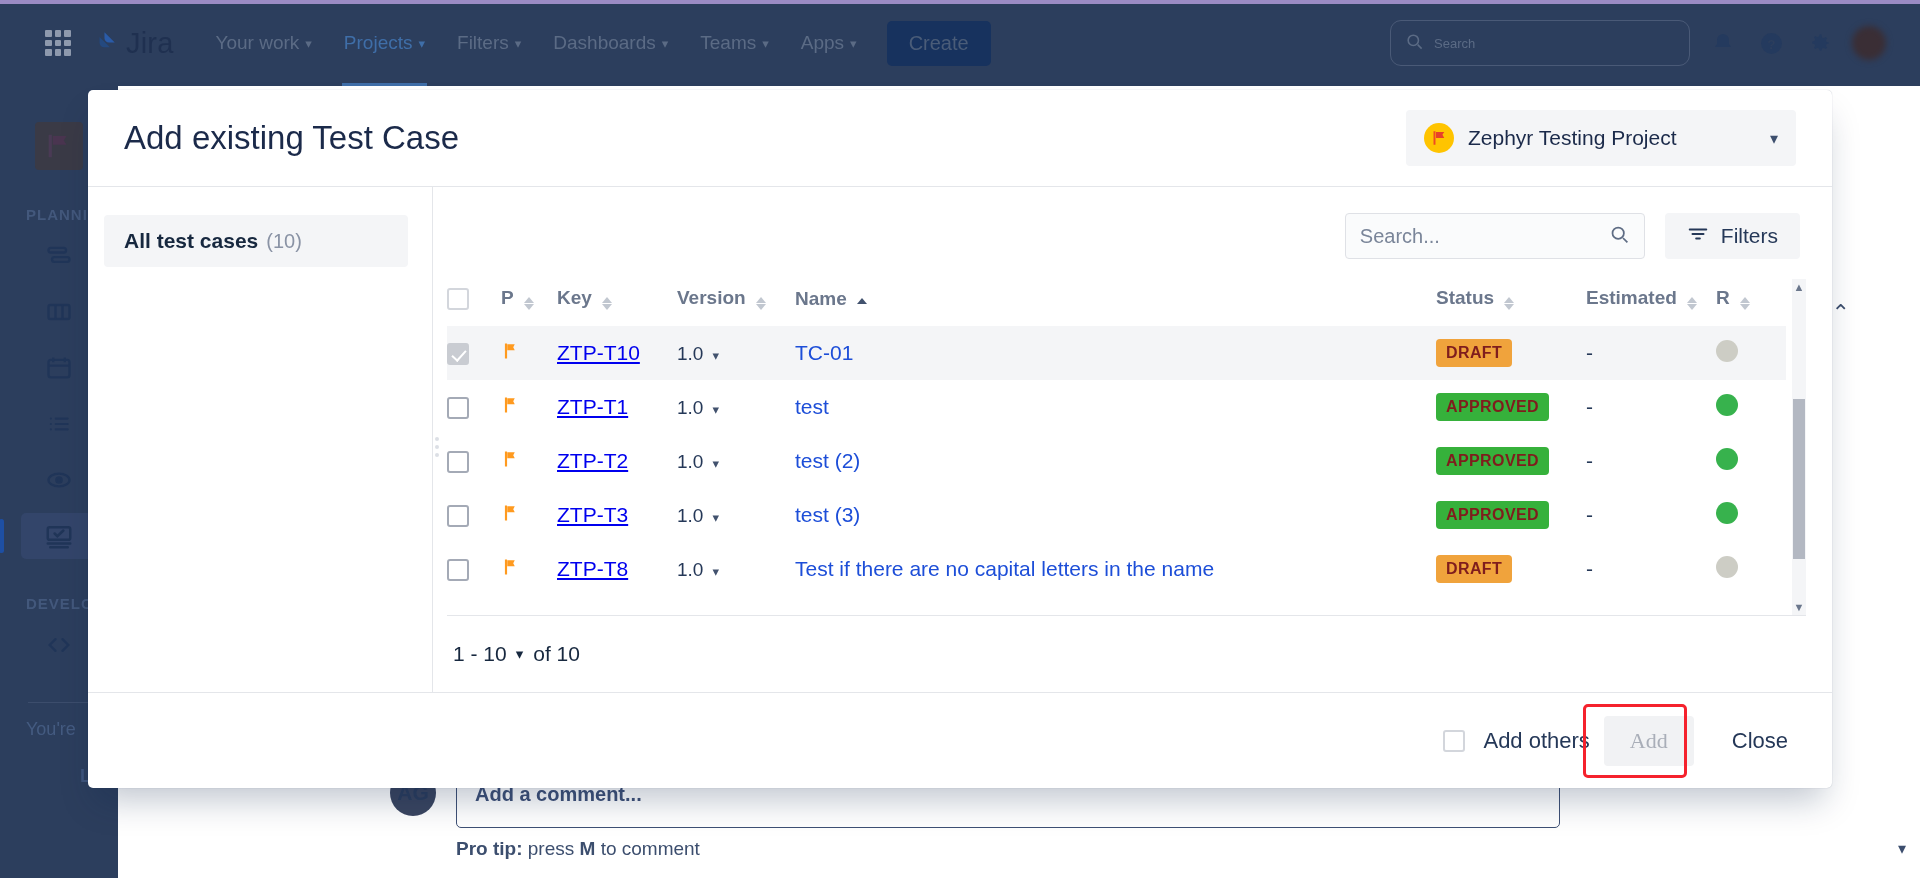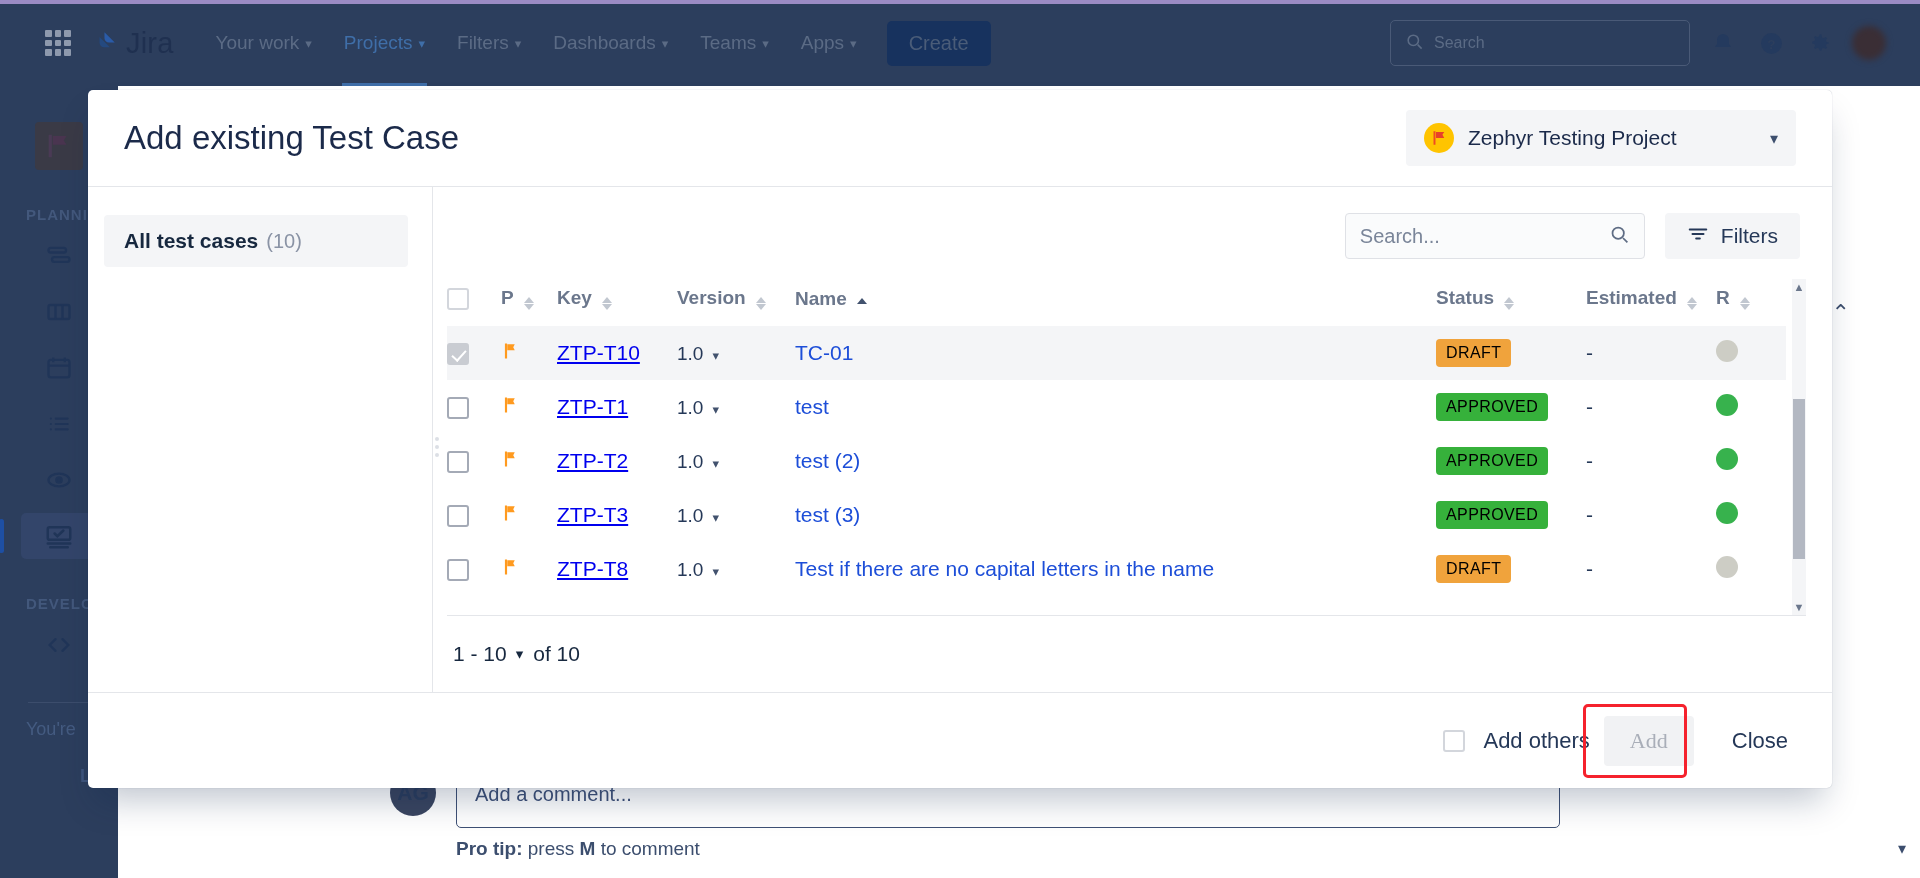--- a/index.html
+++ b/index.html
@@ -44,23 +44,23 @@
     background: #3f6ea8;
   }
   .caret { font-size: 13px; line-height: 1; }
   .create-btn {
     margin-left: 14px; background: #17325e; color: #4a5c78;
     font-size: 20px; padding: 11px 22px; border-radius: 5px; border: none;
     cursor: pointer; font-family: inherit;
   }
   .topnav-right { margin-left: auto; display: flex; align-items: center; gap: 18px; padding-right: 14px; }
   .nav-search {
-    width: 300px; height: 46px; border: 1px solid #4a5a77; border-radius: 5px;
+    width: 300px; height: 46px; border: 1px solid #4a5a77; border-radius: 11px;
     display: flex; align-items: center; gap: 10px; padding: 8px 14px;
-    color: #5b6b85; font-size: 16px; cursor: text;
+    color: #5b6b85; font-size: 13px; cursor: text;
   }
   .nav-ico { width: 30px; height: 30px; color: #243a5e; cursor: pointer;
              display: flex; align-items: center; justify-content: center; }
   .nav-avatar { width: 34px; height: 34px; border-radius: 50%; background: #3a2e35;
                 filter: blur(3px); cursor: pointer; }
 
   
   .side {
     position: absolute; top: 86px; left: 0; width: 118px; bottom: 0;
     background: #2c3e5d;
@@ -90,21 +90,21 @@
     color: #42537200; cursor: pointer;
   }
   .bg-chevron { position: absolute; top: 300px; right: 70px; color: #3d4e6d; font-size: 22px; }
   .comment-area {
     position: absolute; left: 390px; right: 360px; top: 770px; height: 70px;
     display: flex; gap: 20px; align-items: flex-start;
   }
   .comment-avatar { width: 46px; height: 46px; border-radius: 50%; background: #3a4560;
     color: #2b3d5e; font-size: 21px; font-weight: 700; display: flex; align-items: center; justify-content: center; }
   .comment-box { flex: 1; height: 58px; border: 1px solid #3e5075; border-radius: 5px;
-    color: #3f5178; font-size: 20px; padding: 12px 18px; }
+    color: #3f5178; font-size: 20px; padding: 12px 18px; font-weight: bold; }
   .protip { position: absolute; left: 456px; top: 838px; font-size: 19px; color: #3c4e6e; }
   .protip b { font-weight: 700; }
   .bg-scroll-caret { position: absolute; right: 14px; bottom: 20px; color: #3c4e6e; font-size: 16px; }
 
   
   .modal {
     position: absolute; left: 88px; top: 90px; width: 1744px; height: 698px;
     background: #fff; border-radius: 5px;
     box-shadow: 0 0 1px rgba(9,30,66,.31), 0 20px 32px -8px rgba(9,30,66,.25);
     display: flex; flex-direction: column;
@@ -177,21 +177,21 @@
     content: ""; position: absolute; left: 6px; top: 2px; width: 6px; height: 12px;
     border: solid #fff; border-width: 0 2.5px 2.5px 0; transform: rotate(42deg);
   }
   .cb.light { border-color: #d3d6dc; }
 
   .flag { color: #ff9a1f; font-size: 22px; line-height: 1; }
   .ver { font-size: 19px; color: #253858; }
   .ver-caret { font-size: 13px; color: #42526e; margin-left: 9px; cursor: pointer; }
 
   .badge {
-    display: inline-block; color: #000000; font-size: 16px; font-weight: 400;
+    display: inline-block; color: #7f1d1d; font-size: 16px; font-weight: 700;
     letter-spacing: .4px; padding: 5px 10px; border-radius: 4px;
   }
   .badge.draft { background: #f0a33c; }
   .badge.approved { background: #36b13b; }
   .dash { color: #253858; font-size: 21px; }
   .dot { width: 22px; height: 22px; border-radius: 50%; display: inline-block; }
   .dot.grey { background: #cdcdc5; }
   .dot.green { background: #37b24d; }
 
   .vscroll { width: 14px; background: #f4f5f7; position: relative; flex-shrink: 0; margin-left: 6px; }

